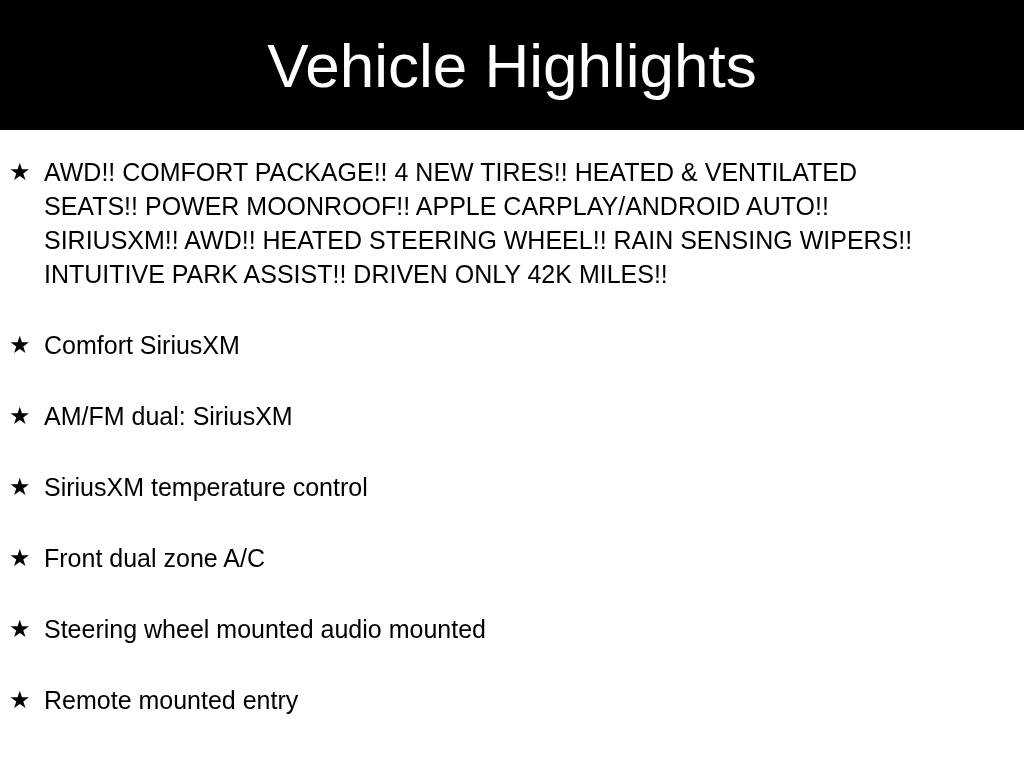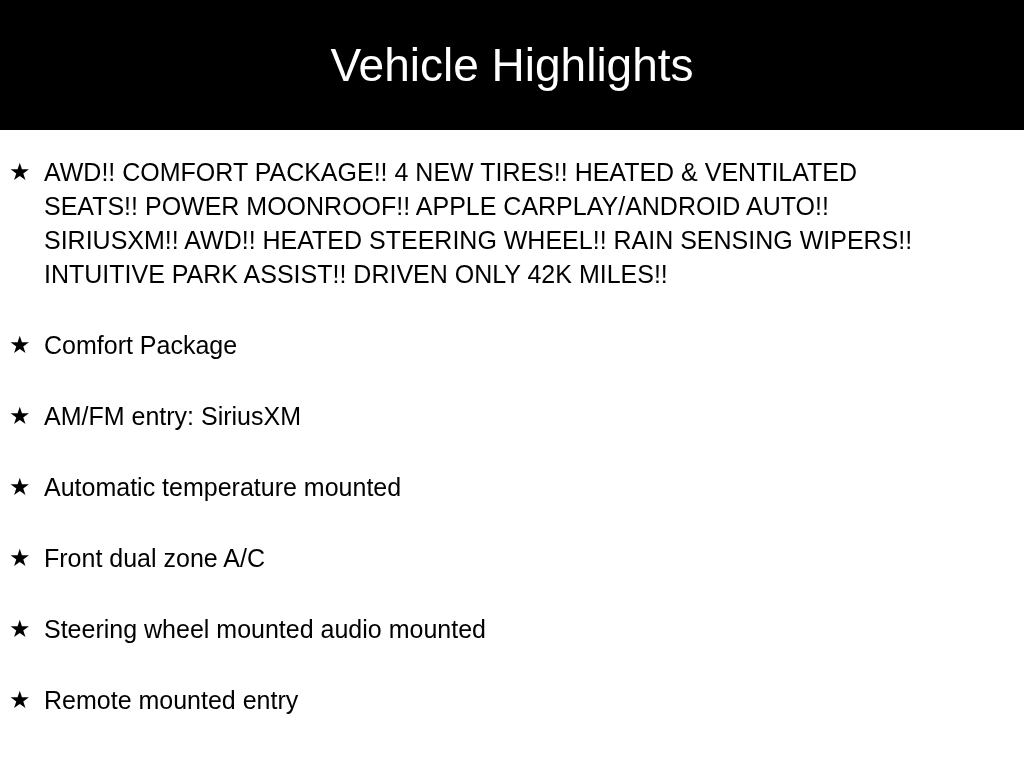--- a/index.html
+++ b/index.html
@@ -21,21 +21,21 @@
     width: 100%;
     height: 130px;
     background: #000000;
     display: flex;
     align-items: center;
     justify-content: center;
   }
   .header h1 {
     margin: 0;
     color: #ffffff;
-    font-size: 46px;
+    font-size: 62px;
     font-weight: 400;
     letter-spacing: 0px;
     text-align: center;
   }
   .highlights {
     list-style: none;
     margin: 0;
     padding: 25px 70px 0 9px;
   }
   .highlights li {
@@ -66,29 +66,29 @@
   <div class="header">
     <h1>Vehicle Highlights</h1>
   </div>
   <ul class="highlights" id="highlights-list">
       <li>
         <span class="star">★</span>
         <span class="item-text">AWD!! COMFORT PACKAGE!! 4 NEW TIRES!! HEATED &amp; VENTILATED SEATS!! POWER MOONROOF!! APPLE CARPLAY/ANDROID AUTO!! SIRIUSXM!! AWD!! HEATED STEERING WHEEL!! RAIN SENSING WIPERS!! INTUITIVE PARK ASSIST!! DRIVEN ONLY 42K MILES!!</span>
       </li>
       <li>
         <span class="star">★</span>
-        <span class="item-text">Comfort Package</span>
+        <span class="item-text">Comfort SiriusXM</span>
       </li>
       <li>
         <span class="star">★</span>
-        <span class="item-text">AM/FM entry: SiriusXM</span>
+        <span class="item-text">AM/FM dual: SiriusXM</span>
       </li>
       <li>
         <span class="star">★</span>
-        <span class="item-text">Automatic temperature mounted</span>
+        <span class="item-text">SiriusXM temperature control</span>
       </li>
       <li>
         <span class="star">★</span>
         <span class="item-text">Front dual zone A/C</span>
       </li>
       <li>
         <span class="star">★</span>
         <span class="item-text">Steering wheel mounted audio mounted</span>
       </li>
       <li>

